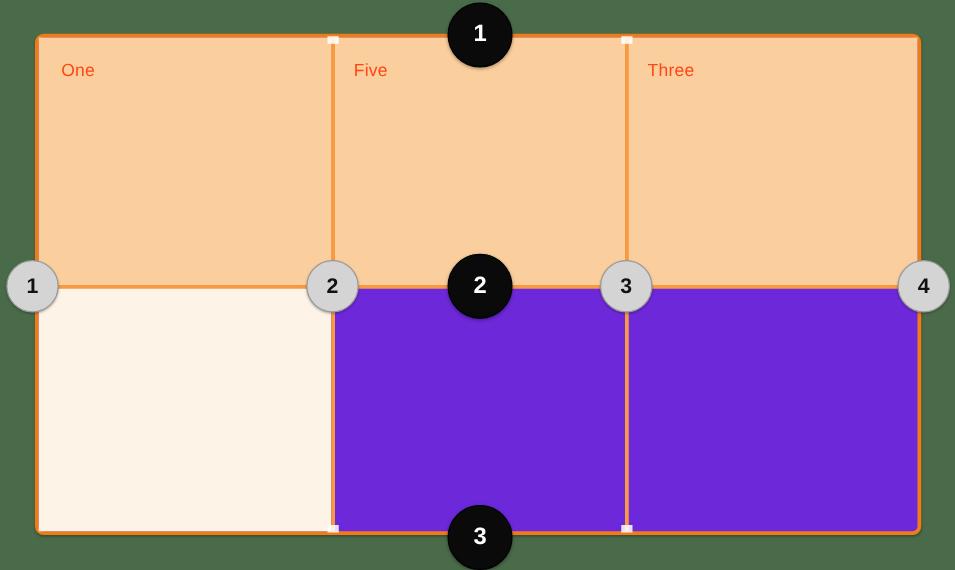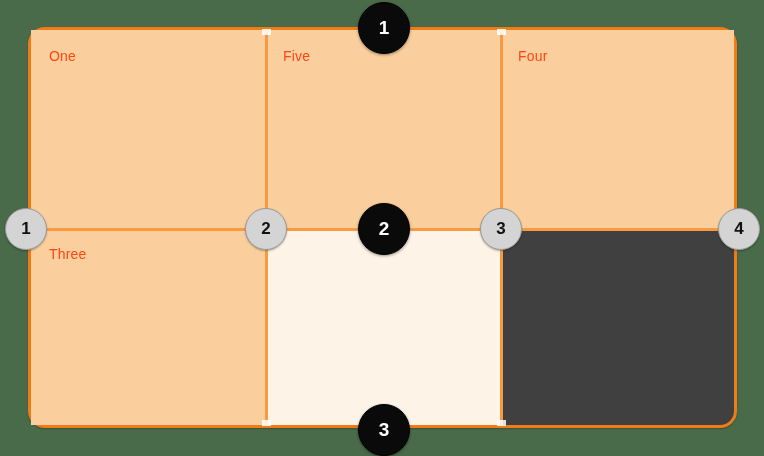--- a/index.html
+++ b/index.html
@@ -22,22 +22,22 @@
 
   
   #grid-frame {
     position: absolute;
     left: 28px;
     top: 27px;
     width: 709px;
     height: 401px;
     box-sizing: border-box;
     border: 3px solid #f07c18;
-    border-radius: 17px;
-    background: #404040;
+    border-radius: 7px;
+    background: #6d28d9;
     box-shadow: 0 1px 2px rgba(0,0,0,0.25);
   }
 
   
   .cells {
     position: absolute;
     inset: 0;
     display: grid;
     grid-template-columns: 234px 235px 234px;
     grid-template-rows: 198px 197px;
@@ -141,23 +141,20 @@
 
       <div class="cell">
         <span class="cell-label">One</span>
       </div>
 
 
       <div class="cell">
         <span class="cell-label">Five</span>
       </div>
 
-      <div class="cell">
-        <span class="cell-label">Four</span>
-      </div>
 
       <div class="cell">
         <span class="cell-label">Three</span>
       </div>
 
       <div class="cell empty-cell">
         <span class="cell-label"></span>
       </div>
 
     </div>

